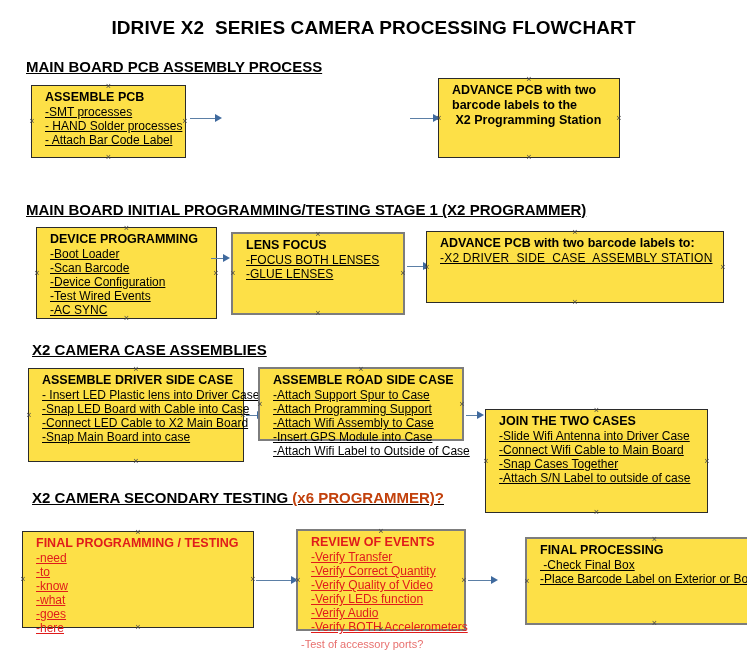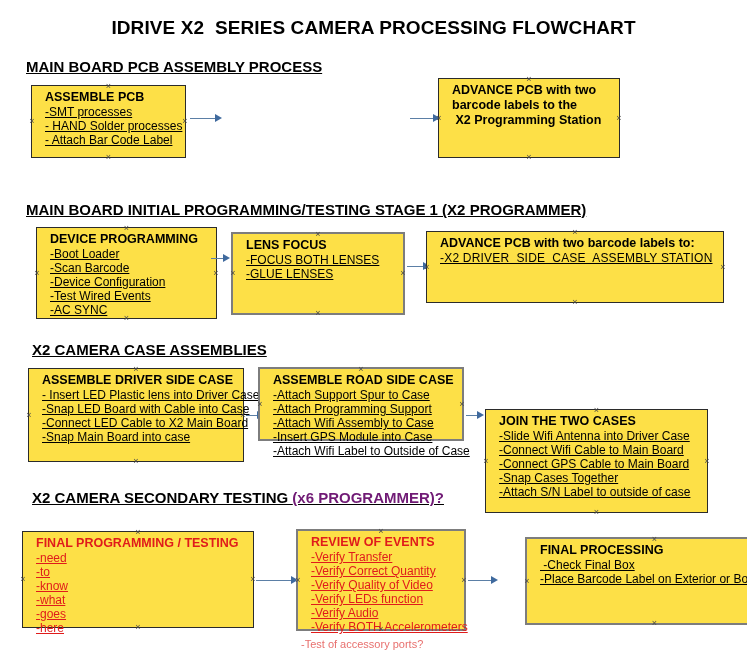--- a/index.html
+++ b/index.html
@@ -33,21 +33,21 @@
   }
   .section-header {
     position: absolute;
     font-size: 15px;
     font-weight: bold;
     color: #000000;
     white-space: pre;
     text-decoration: underline;
   }
   .section-header .hl-red {
-    color: #701a75;
+    color: #c2410c;
   }
   .box {
     position: absolute;
     background: #fde047;
     border: 1px solid #2b2b2b;
     box-sizing: border-box;
     padding: 4px 5px 2px 13px;
     overflow: visible;
   }
   .box.gray-border {
@@ -240,21 +240,20 @@
 
   <div class="connector" style="left:466px; top:411px; width:18px;">
     <div class="shaft"></div>
     <div class="head"></div>
   </div>
 
   <div class="box" style="left:485px; top:362px; width:223px; height:104px;margin-top:47px;">
     <div class="b-title">JOIN THE TWO CASES</div>
     <div class="b-line">-Slide Wifi Antenna into Driver Case</div>
     <div class="b-line">-Connect Wifi Cable to Main Board</div>
-    <div class="b-line">-Connect GPS Cable to Main Board</div>
     <div class="b-line">-Snap Cases Together</div>
     <div class="b-line">-Attach S/N Label to outside of case</div>
     <div class="handle" style="left:50%; top:0;"></div>
     <div class="handle" style="left:50%; top:100%;"></div>
     <div class="handle" style="left:0; top:50%;"></div>
     <div class="handle" style="left:100%; top:50%;"></div>
   </div>
 
   <div class="section-header" style="left:32px; top:489px;"><span>X2 CAMERA SECONDARY TESTING </span><span class="hl-red">(x6 PROGRAMMER)?</span></div>
 

